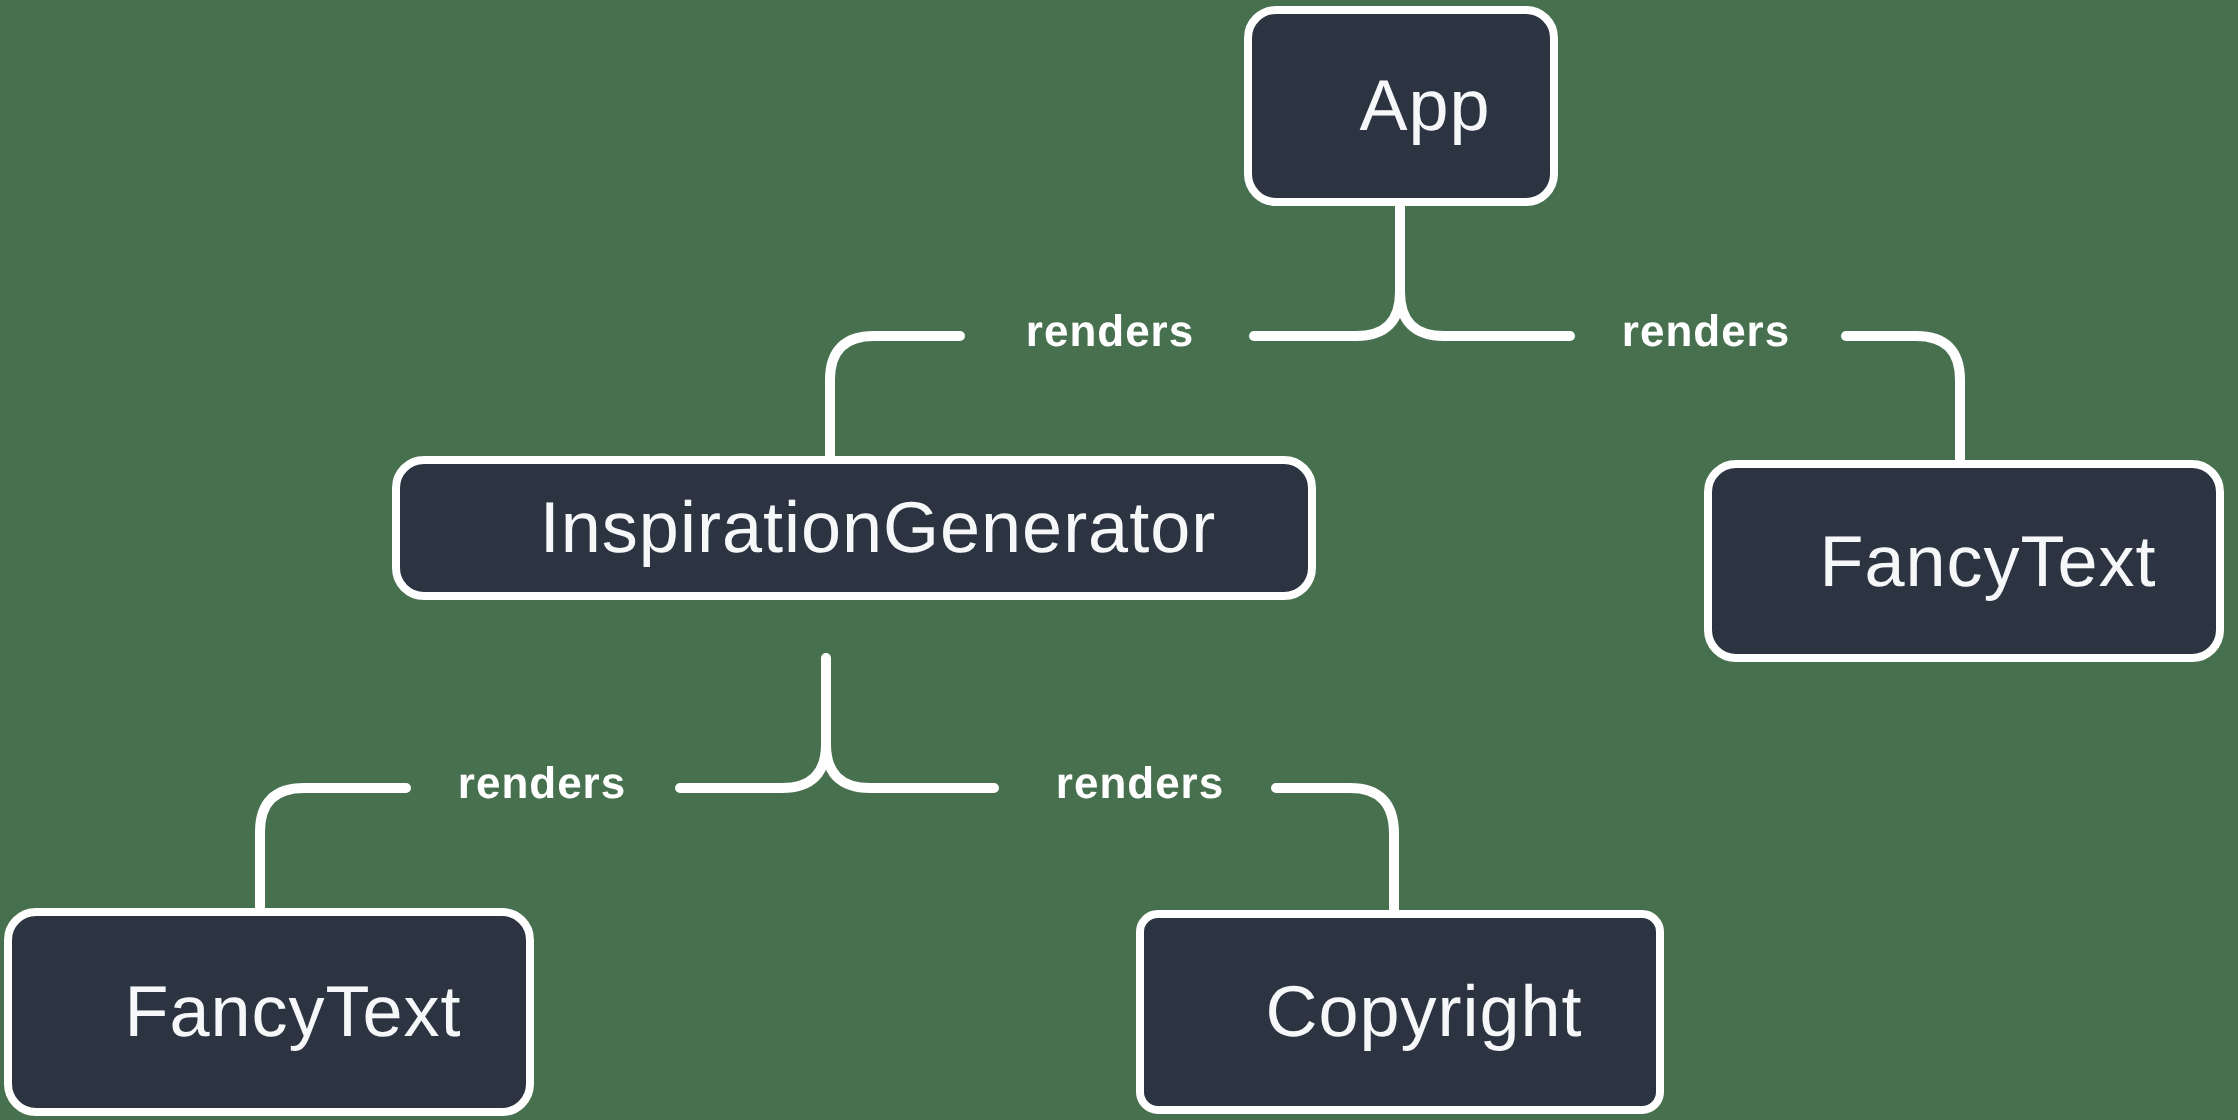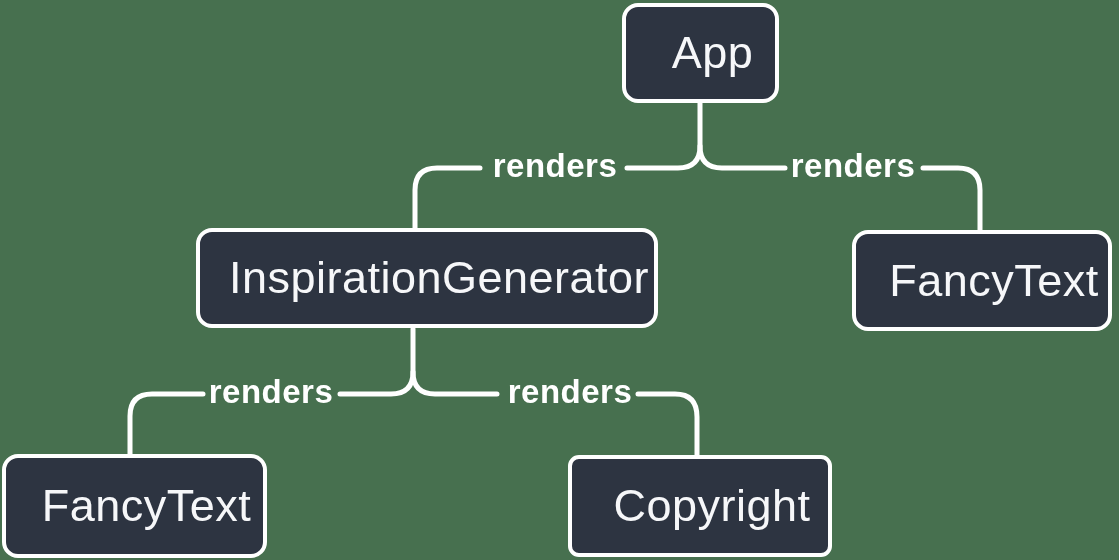--- a/index.html
+++ b/index.html
@@ -35,36 +35,36 @@
   .node {
     position: absolute;
     box-sizing: border-box;
     background: #2D3441;
     border: 4px solid #FFFFFF;
     border-radius: 16px;
     color: #F6F7F9;
     display: flex;
     align-items: center;
     justify-content: center;
-    font-size: 45px;
+    font-size: 36px;
     font-weight: 400;
     letter-spacing: 0.5px;
     white-space: nowrap;
     padding-left: 24px;
   }
   .node-app                  { left: 622px; top: 3px;   width: 157px; height: 100px; }
-  .node-inspiration          { left: 196px; top: 228px; width: 462px; height: 100px; }
+  .node-inspiration          { left: 196px; top: 228px; width: 462px; height: 72px; }
   .node-fancytext-right      { left: 852px; top: 230px; width: 260px; height: 101px; }
   .node-fancytext-left       { left: 2px;   top: 454px; width: 265px; height: 104px; }
   .node-copyright            { left: 568px; top: 455px; width: 264px; height: 102px; border-radius: 11px; }
   .edge-label {
     position: absolute;
     transform: translate(-50%, -50%);
     color: #FFFFFF;
-    font-size: 33px;
+    font-size: 22px;
     font-weight: 700;
     letter-spacing: 0.5px;
     white-space: nowrap;
   }
   .edge-label-1 { left: 555px; top: 166px; }
   .edge-label-2 { left: 853px; top: 166px; }
   .edge-label-3 { left: 271px; top: 392px; }
   .edge-label-4 { left: 570px; top: 392px; }
 </style>
 </head>

